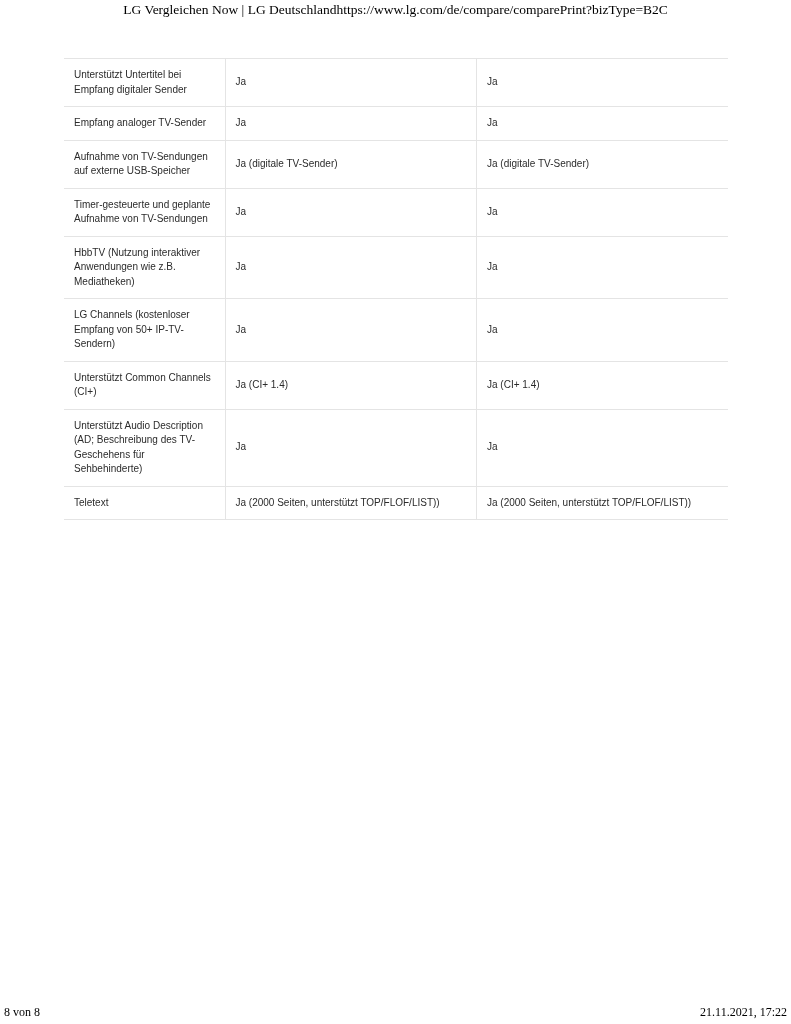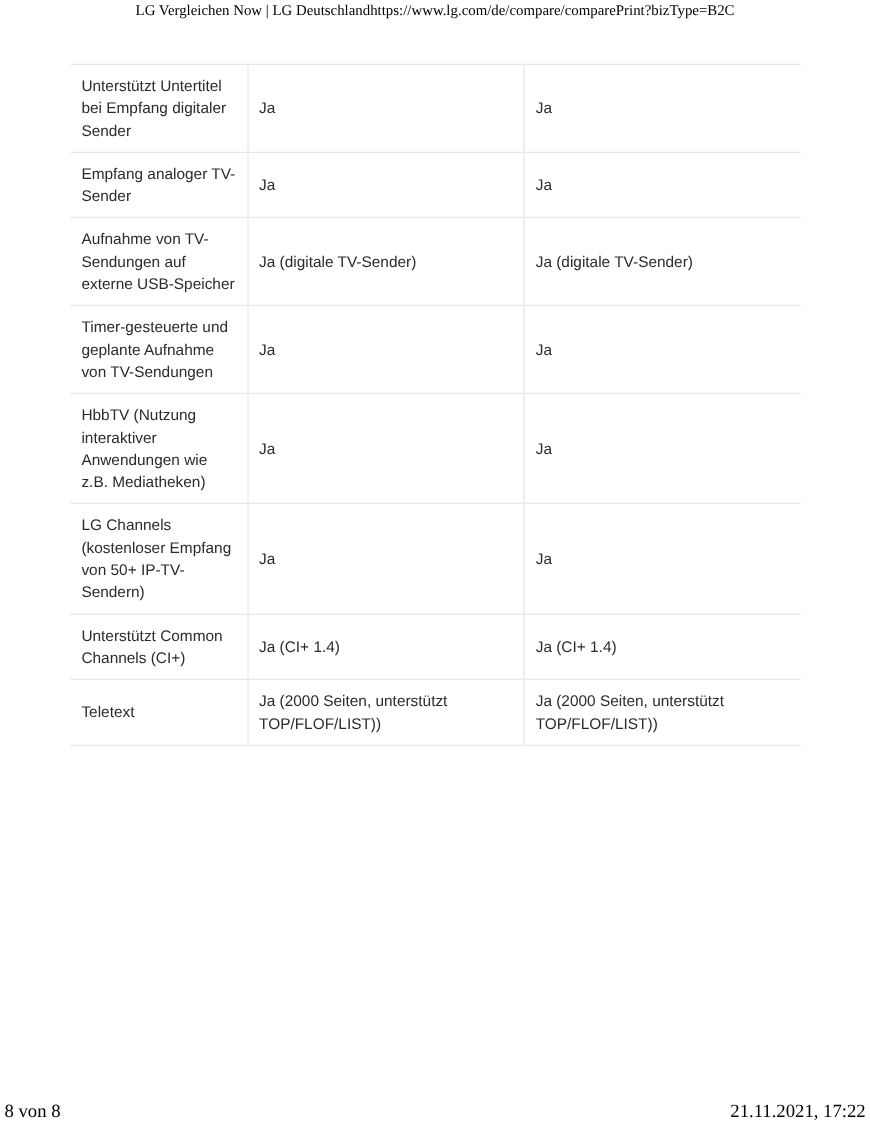--- a/index.html
+++ b/index.html
@@ -38,35 +38,35 @@
   .print-footer {
     position: absolute;
     bottom: 0;
     left: 0;
     width: 791px;
     height: 24px;
     display: flex;
     align-items: flex-end;
     justify-content: space-between;
     font-family: "Liberation Serif", serif;
-    font-size: 17px;
+    font-size: 12px;
     color: #000;
     padding: 0 4px 4px 4px;
     box-sizing: border-box;
   }
 
   
   .spec-table {
     position: absolute;
     top: 58px;
     left: 64px;
     width: 664px;
     border-collapse: collapse;
     table-layout: fixed;
-    font-size: 14px;
+    font-size: 10px;
     color: #2b2b2b;
   }
   .spec-table col.c-label { width: 161px; }
   .spec-table col.c-val   { width: 251.5px; }
 
   .spec-table tr {
     border-top: 1px solid #e4e4e4;
   }
   .spec-table tr:first-child { border-top: 1px solid #e4e4e4; }
   .spec-table tr:last-child { border-bottom: 1px solid #e4e4e4; }
@@ -133,20 +133,25 @@
       <td class="label">LG Channels (kostenloser Empfang von 50+ IP-TV-Sendern)</td>
       <td class="val first">Ja</td>
       <td class="val">Ja</td>
     </tr>
     <tr>
       <td class="label">Unterstützt Common Channels (CI+)</td>
       <td class="val first">Ja (CI+ 1.4)</td>
       <td class="val">Ja (CI+ 1.4)</td>
     </tr>
     <tr>
+      <td class="label">Unterstützt Audio Description (AD; Beschreibung des TV-Geschehens für Sehbehinderte)</td>
+      <td class="val first">Ja</td>
+      <td class="val">Ja</td>
+    </tr>
+    <tr>
       <td class="label">Teletext</td>
       <td class="val first">Ja (2000 Seiten, unterstützt TOP/FLOF/LIST))</td>
       <td class="val">Ja (2000 Seiten, unterstützt TOP/FLOF/LIST))</td>
     </tr>
   </tbody>
 </table>
 
 <div class="print-footer">
   <span>8 von 8</span>
   <span>21.11.2021, 17:22</span>

